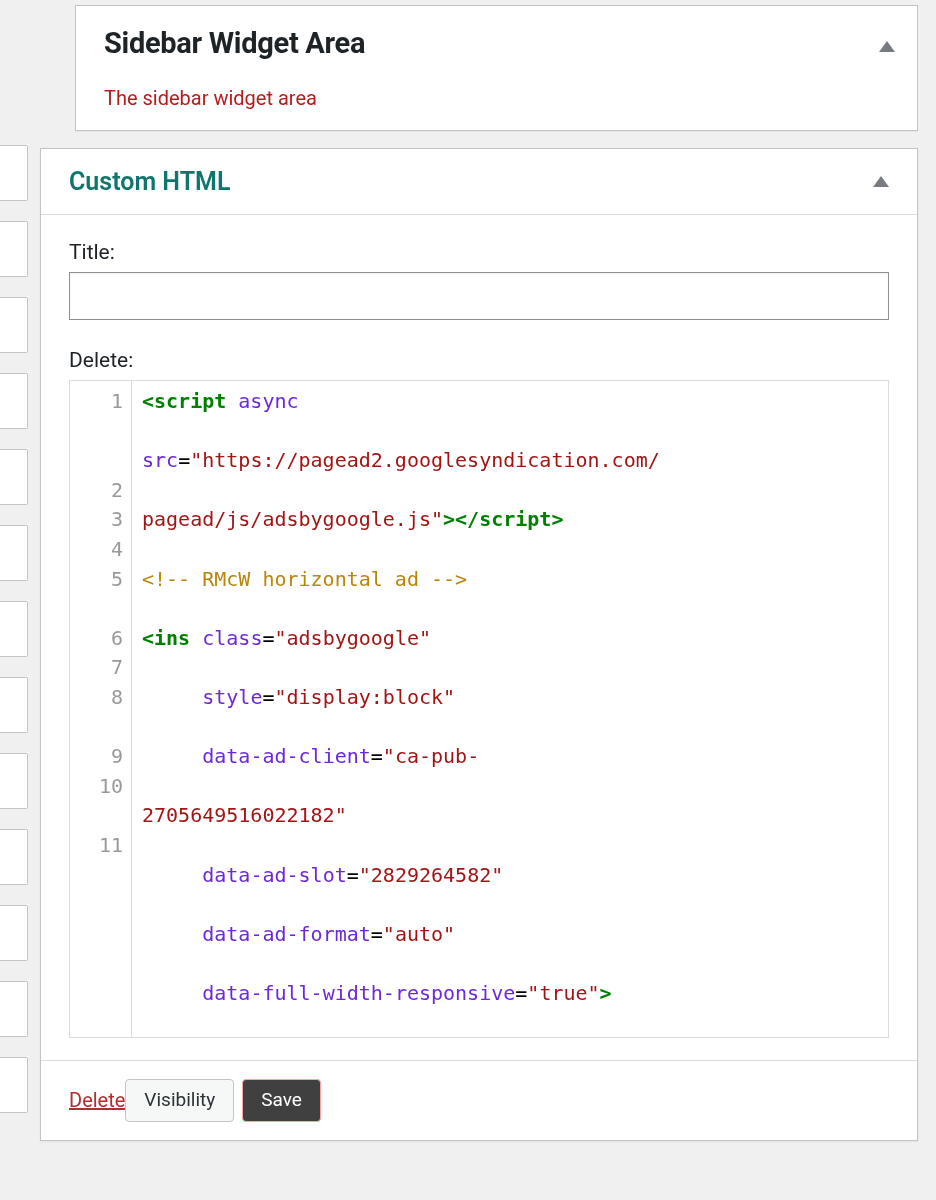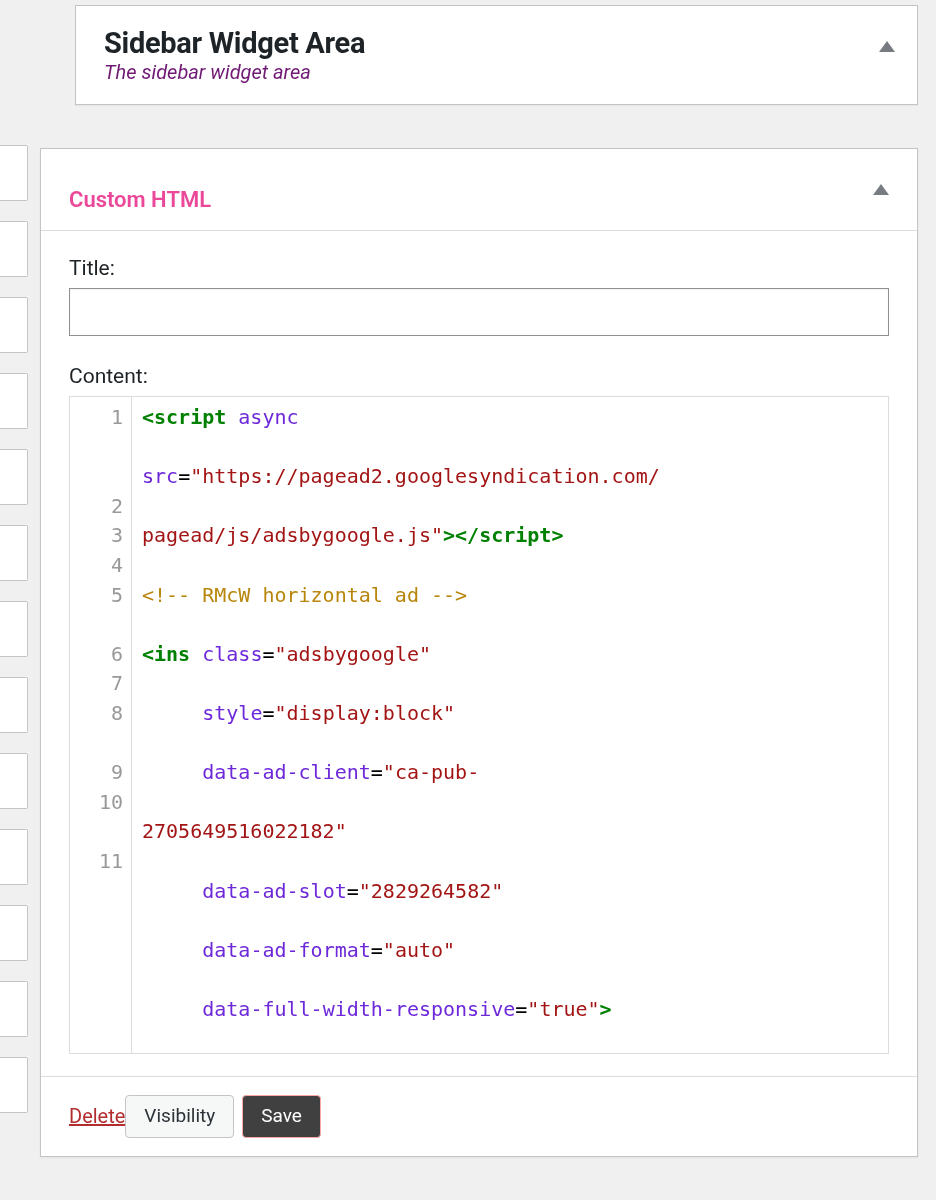--- a/index.html
+++ b/index.html
@@ -41,24 +41,23 @@
       position: relative;
       cursor: pointer;
     }
     .panel-header h2 {
       font-size: 29px;
       font-weight: 700;
       color: #1d2327;
       letter-spacing: -0.3px;
     }
     .panel-header .desc {
-      color: #701a75;
-      font-size: 20px;
-      margin-top: 0;
-      font-style: italic;
+      color: #b91c1c;
+      font-size: 20px;
+      margin-top: 26px;
     }
     .triangle-toggle {
       position: absolute;
       right: 22px;
       top: 35px;
       width: 0; height: 0;
       border-left: 8px solid transparent;
       border-right: 8px solid transparent;
       border-bottom: 11px solid #787c82;
     }
@@ -74,24 +73,23 @@
     .widget-titlebar {
       padding: 18px 28px;
       border-bottom: 1px solid #dcdcde;
       position: relative;
       cursor: pointer;
       display: flex;
       align-items: center;
       justify-content: space-between;
     }
     .widget-titlebar h3 {
-      font-size: 22px;
+      font-size: 25px;
       font-weight: 600;
-      color: #ec4899;
-      margin-top: 20px;
+      color: #0f766e;
     }
     .widget-body {
       padding: 25px 28px 22px;
     }
     .field-label {
       font-size: 21px;
       color: #1d2327;
       display: block;
       margin-bottom: 8px;
     }
@@ -206,21 +204,21 @@
   <div class="widget-titlebar">
     <h3>Custom HTML</h3>
     <div class="triangle-toggle" style="position:static"></div>
   </div>
   <div class="widget-body">
     <div class="field-group">
       <label class="field-label">Title:</label>
       <input class="text-input" type="text" value="" style="">
     </div>
     <div class="field-group">
-      <label class="field-label">Content:</label>
+      <label class="field-label">Delete:</label>
       <div class="code-editor">
         <div class="gutter" id="gutter">
             <div>1</div>
             <div class="blank">.</div>
             <div class="blank">.</div>
             <div>2</div>
             <div>3</div>
             <div>4</div>
             <div>5</div>
             <div class="blank">.</div>

